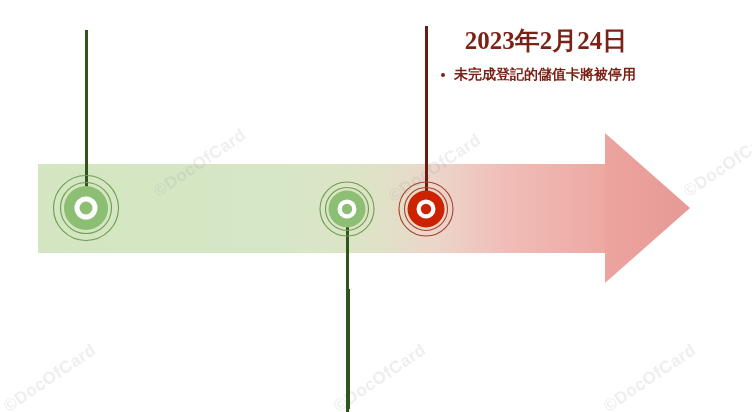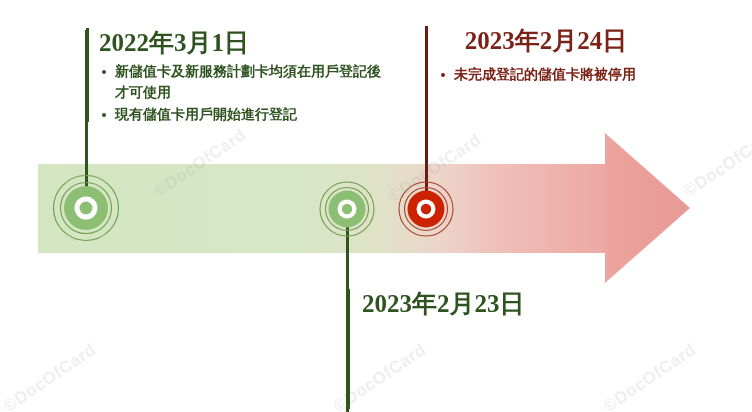--- a/index.html
+++ b/index.html
@@ -162,35 +162,26 @@
   </svg>
 
   <svg class="marker" style="left:426px; top:209px;" width="62" height="62" viewBox="0 0 62 62">
     <circle cx="31" cy="31" r="27" fill="none" stroke="#a8402f" stroke-width="1.1"></circle>
     <circle cx="31" cy="31" r="21.5" fill="none" stroke="#a8402f" stroke-width="1.1"></circle>
     <circle cx="31" cy="31" r="18.5" fill="#cc2200"></circle>
     <circle cx="31" cy="31" r="9.5" fill="#ffffff"></circle>
     <circle cx="31" cy="31" r="5.2" fill="#cc2200"></circle>
   </svg>
 
-  <div class="block" id="block-1">
-    <div class="accent"></div>
-    <div class="heading">2022年3月1日</div>
-    <ul class="bullets">
-      <li style="width:268px;">新儲值卡及新服務計劃卡均須在用戶登記後才可使用</li>
-      <li style="width:268px;">現有儲值卡用戶開始進行登記</li>
-    </ul>
-  </div>
 
   <div class="block" id="block-2">
     <div class="accent red"></div>
     <div class="heading red">2023年2月24日</div>
     <ul class="bullets red">
       <li style="width:200px;margin-top:8px;">未完成登記的儲值卡將被停用</li>
     </ul>
   </div>
 
   <div class="block" id="block-3">
     <div class="accent"></div>
-    <div class="heading">2023年2月23日</div>
   </div>
 
 </div>
 
 </body></html>

